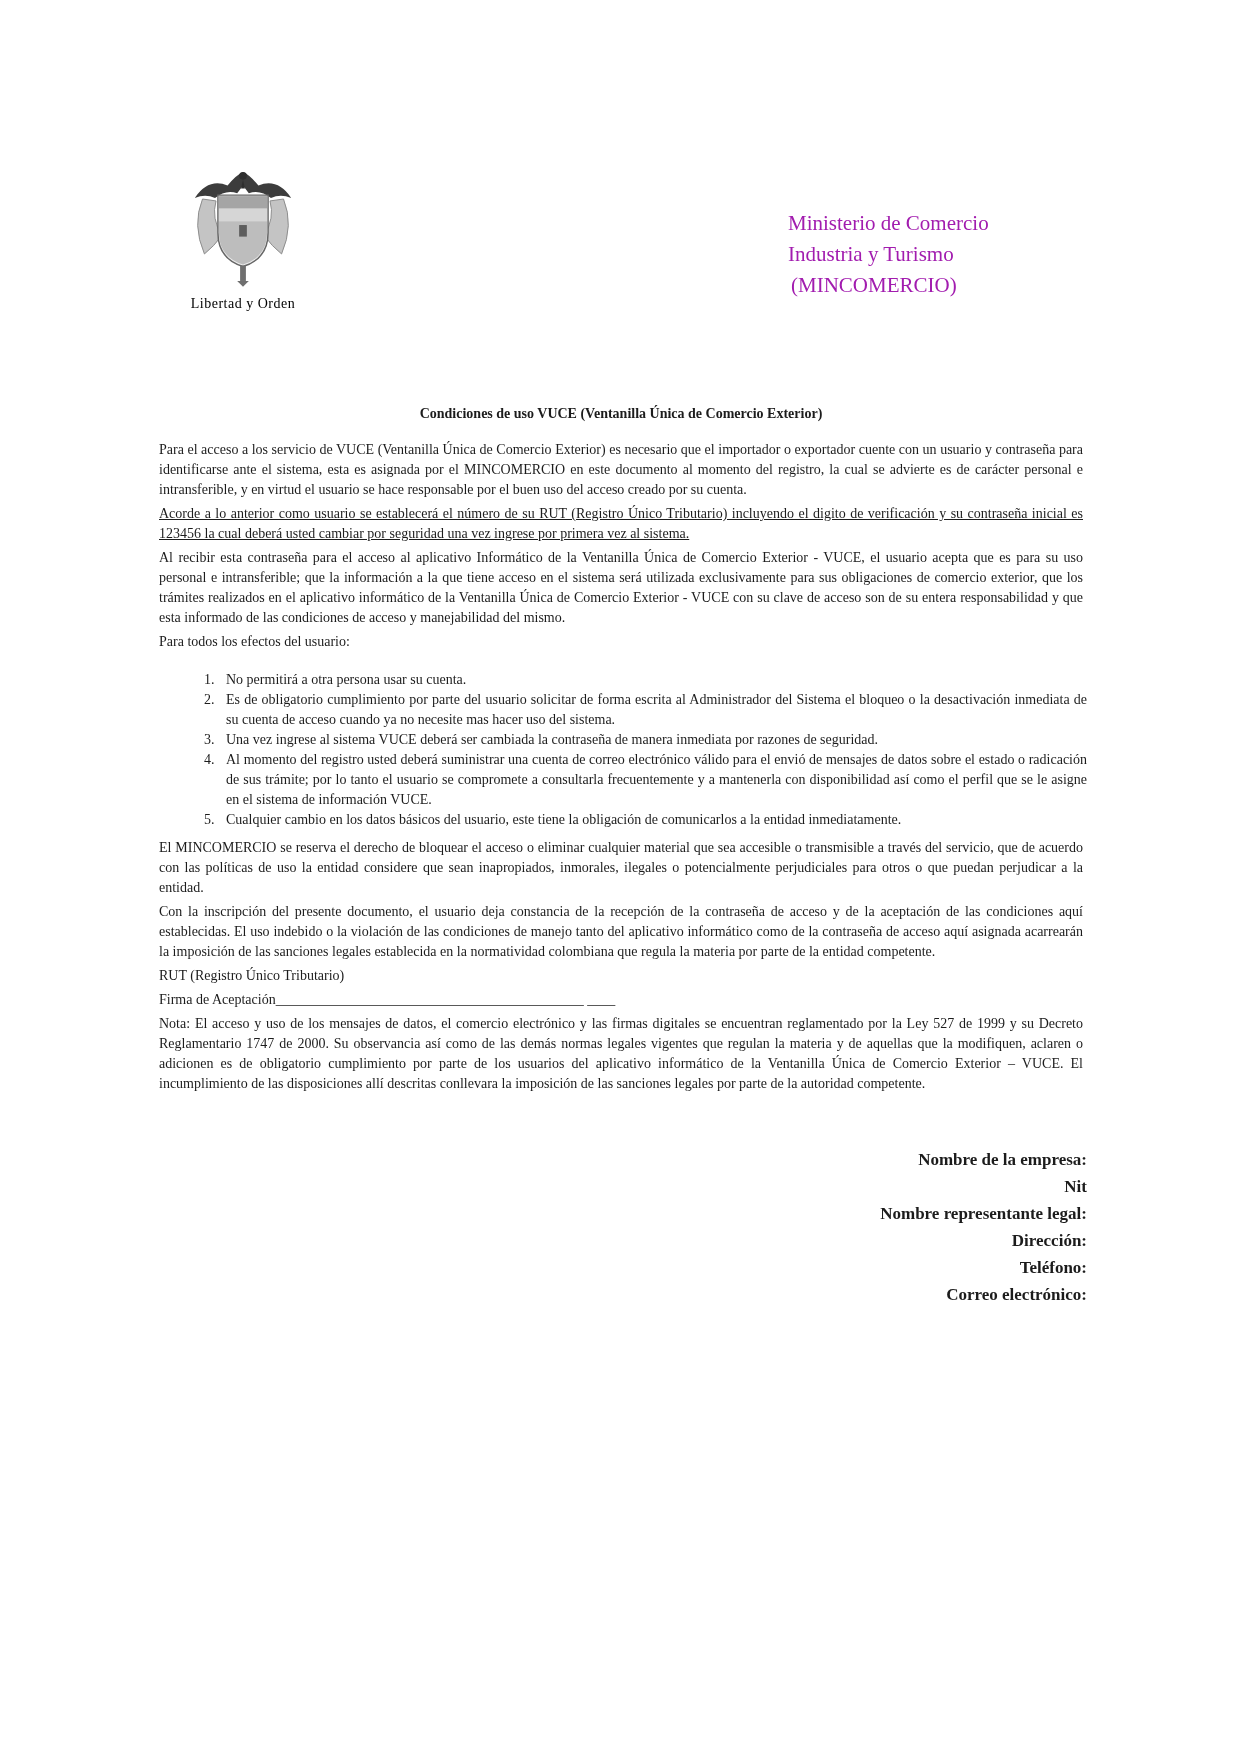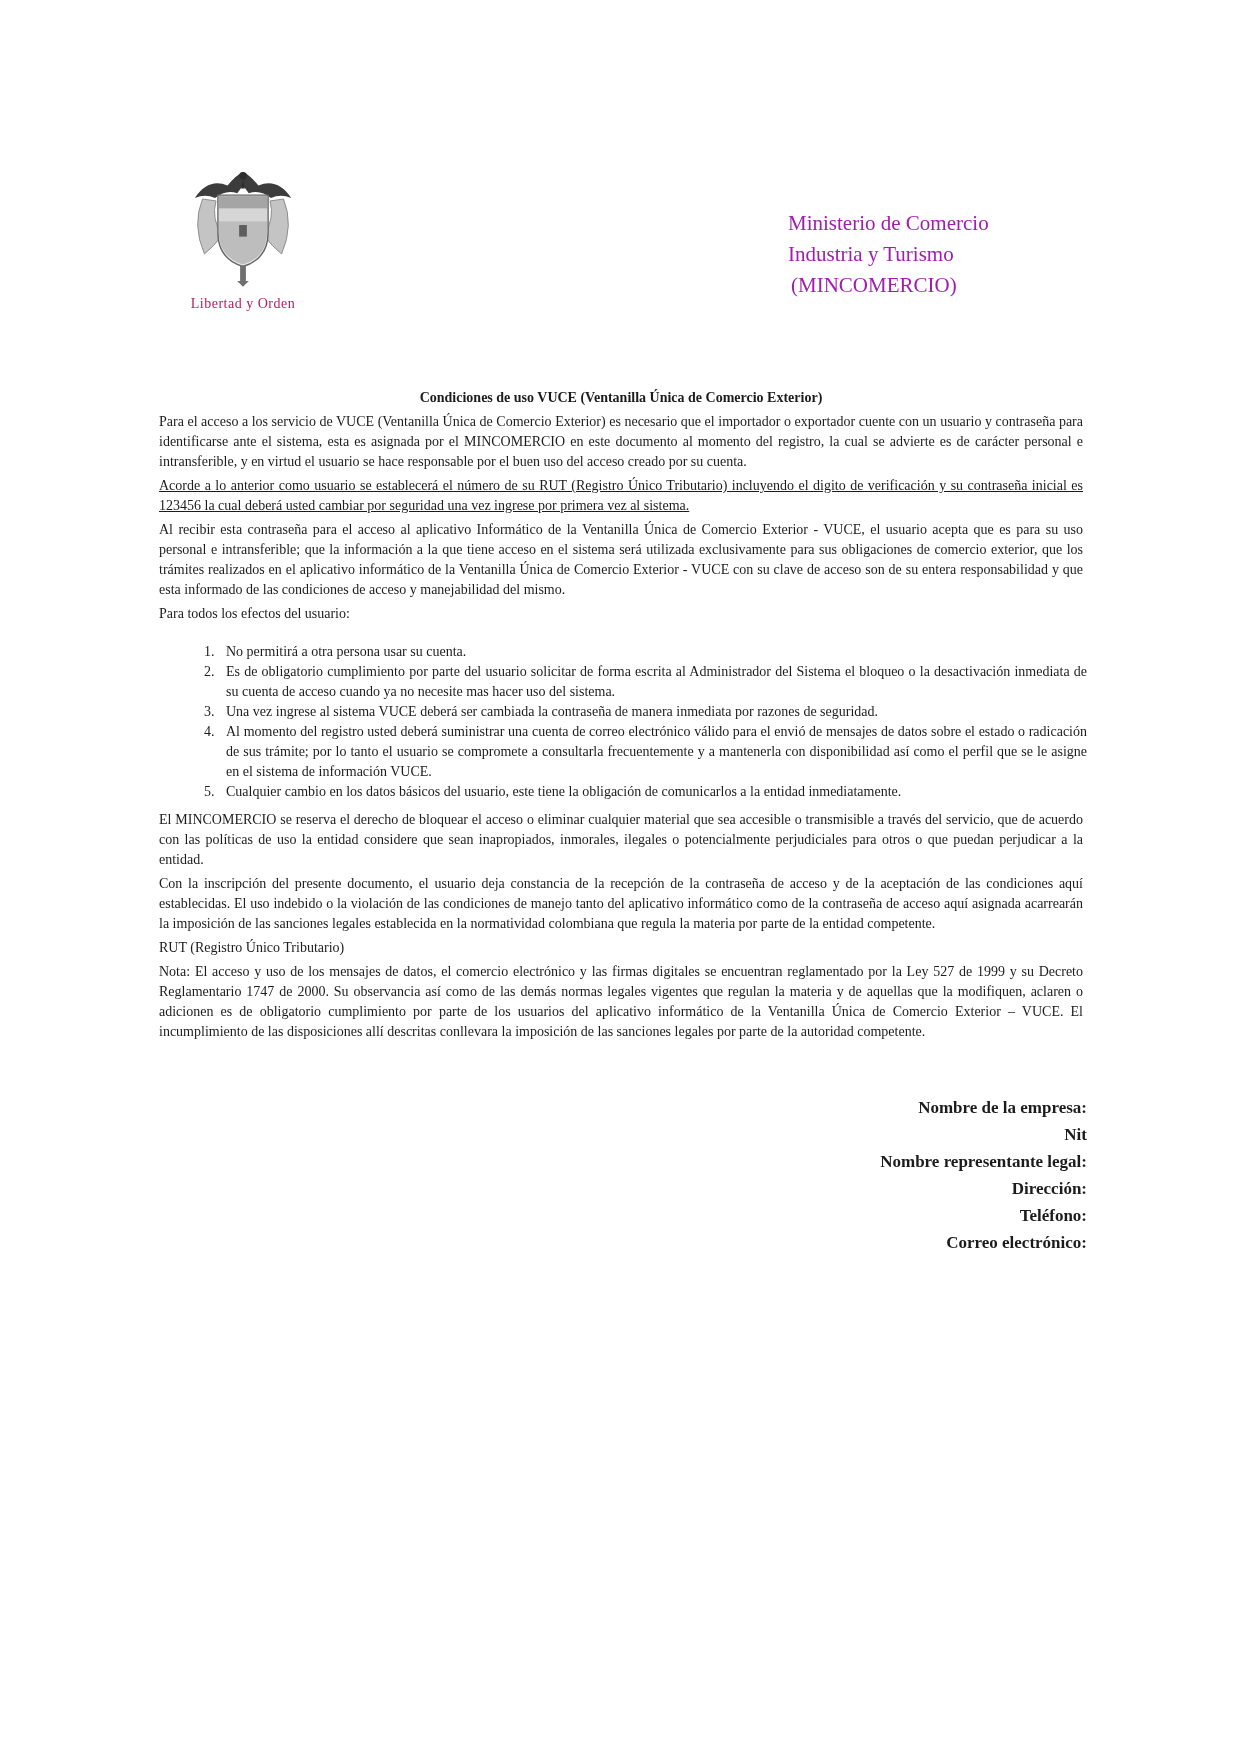--- a/index.html
+++ b/index.html
@@ -17,21 +17,21 @@
   .logo-block {
     position:absolute;
     left:178px;
     top:165px;
     width:130px;
     text-align:center;
   }
   .logo-caption {
     margin-top:5px;
     font-size:14px;
-    color:#be185d;
+    color:#000000;
     letter-spacing:0.5px;
   }
   .ministry {
     position:absolute;
     left:788px;
     top:208px;
     font-size:21px;
     line-height:31px;
     color:#a21caf;
   }
@@ -44,21 +44,21 @@
     top:388px;
     width:932px;
     font-size:14px;
     line-height:20px;
     text-align:justify;
   }
   .doc-title {
     text-align:center;
     font-weight:bold;
     font-size:14px;
-    margin:0;
+    margin:16px;
   }
   .content p { margin:4px; }
   .p1 { margin-top:38px; }
   .p2 { margin-top:12px;text-decoration:underline; }
   .p3 { margin-top:20px; }
   .list-intro { margin-top:12px; }
   ol.conditions {
     margin:18px 0 8px 0;
     padding-left:63px;
   }
@@ -138,20 +138,21 @@
       <li>Al momento del registro usted deberá suministrar una cuenta de correo electrónico válido para el envió de mensajes de datos sobre el estado o radicación de sus trámite; por lo tanto el usuario se compromete a consultarla frecuentemente y a mantenerla con disponibilidad así como el perfil que se le asigne en el sistema de información VUCE.</li>
       <li>Cualquier  cambio en los datos básicos del usuario, este tiene la obligación de comunicarlos a la entidad inmediatamente.</li>
     </ol>
 
     <p class="p5">El MINCOMERCIO se reserva el derecho de bloquear el acceso o eliminar cualquier material que sea accesible o transmisible a través del servicio, que de acuerdo con las políticas de uso la entidad considere que sean inapropiados, inmorales, ilegales o potencialmente perjudiciales para otros o que puedan perjudicar a la entidad.</p>
 
     <p class="p6">Con la inscripción del presente documento, el usuario deja constancia de la recepción de la contraseña de acceso y de la aceptación de las condiciones aquí establecidas. El uso indebido o la violación de las condiciones de manejo tanto del aplicativo informático como de la contraseña de acceso aquí asignada acarrearán la imposición de las sanciones legales establecida en la normatividad colombiana que regula la materia por parte de la entidad competente.</p>
 
     <p class="rut-line">RUT (Registro Único Tributario)</p>
 
+    <p class="firma-line"><span>Firma de Aceptación</span><span>____________________________________________ ____</span></p>
 
     <p class="nota">Nota: El acceso y uso de los mensajes de datos, el comercio electrónico y las firmas digitales  se encuentran reglamentado por la Ley 527 de 1999 y su Decreto Reglamentario 1747 de 2000. Su observancia así como de las demás normas legales vigentes que regulan la materia y de aquellas que la modifiquen, aclaren o adicionen es de obligatorio cumplimiento por parte de los usuarios del aplicativo informático de la Ventanilla Única de Comercio Exterior – VUCE. El incumplimiento de las disposiciones allí descritas conllevara la imposición de las sanciones legales por parte de la autoridad competente.</p>
 
     <div class="company-fields">
       <div>Nombre de la empresa:</div>
       <div>Nit</div>
       <div>Nombre representante legal:</div>
       <div>Dirección:</div>
       <div>Teléfono:</div>
       <div>Correo electrónico:</div>

